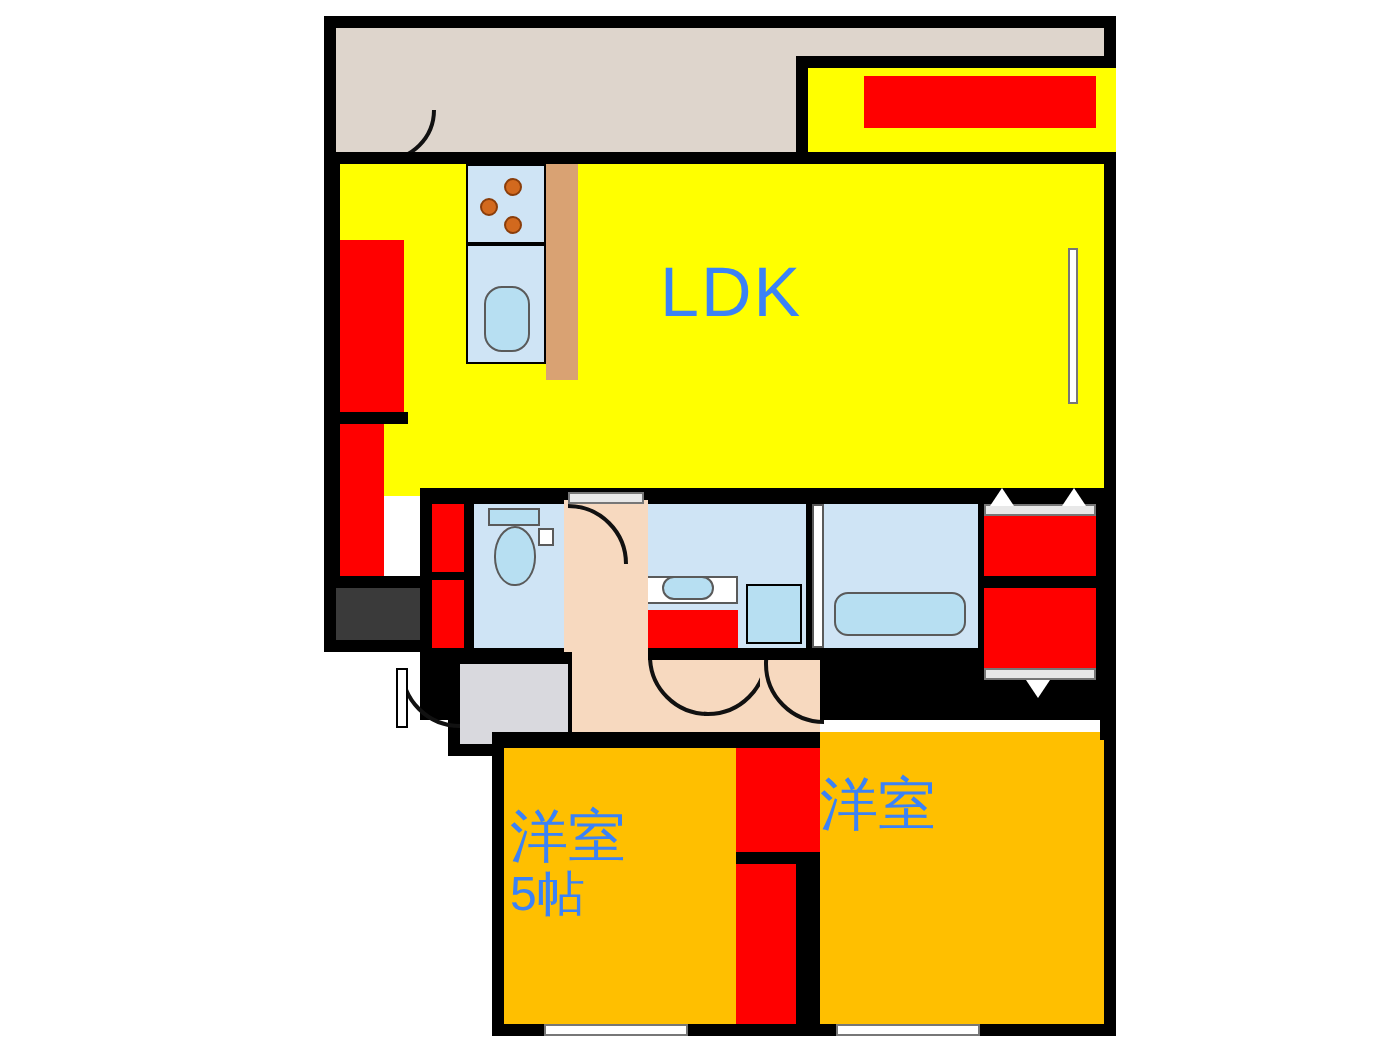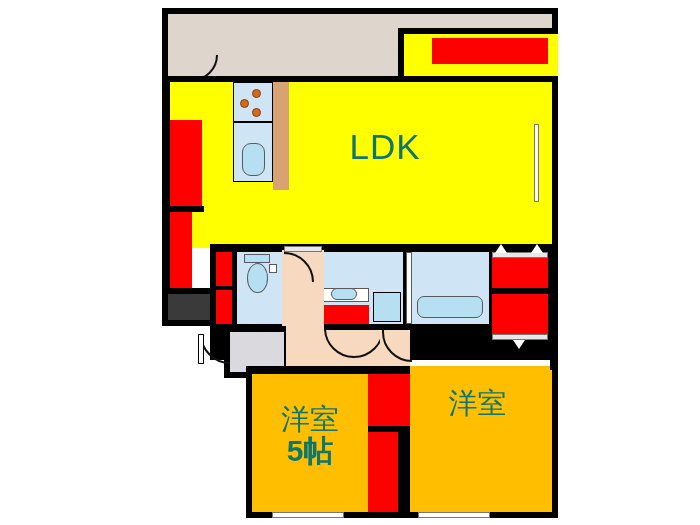--- a/index.html
+++ b/index.html
@@ -18,28 +18,28 @@
   .f-dark     {background:#3a3a3a;}
   .f-water    {background:#cfe4f5;}
   .f-water2   {background:#b7dff2;}
   .f-counter  {background:#d9a273;}
   .f-white    {background:#ffffff;}
   .f-black    {background:#000000;}
   .ln1        {border:1.5px solid #000;}
   .ln-thin    {border:1px solid #5a5a5a;}
 
   
-  .lbl{position:absolute;color:#0f766e;text-align:center;line-height:1.06;
+  .lbl{position:absolute;color:#3b82f6;text-align:left;line-height:1.06;
        white-space:nowrap;font-weight:400;}
   .lbl .l1{display:block;}
   .lbl .l2{display:block;}
   #ldk-label{font-size:35px;letter-spacing:1px;}
   #ldk-label .l2{font-size:33px;letter-spacing:0px;}
   .bed-label{font-size:29px;}
-  .bed-label .l2{font-size:30px;font-weight:bold;}
+  .bed-label .l2{font-size:24px;}
 
   
   .sink-basin{border-radius:9px;}
   .tub{border-radius:7px;}
   .burner{position:absolute;width:7px;height:7px;border-radius:50%;
           background:#d2691e;border:1px solid #8a3d0a;}
   .toilet-bowl{border-radius:50% 50% 48% 48%;}
   .swing{border:2px solid #111;border-radius:50%;background:transparent;}
   .win-bar{background:#fff;border:1.5px solid #777;}
   .win-bar2{background:#e8e8e8;border:1px solid #777;}

